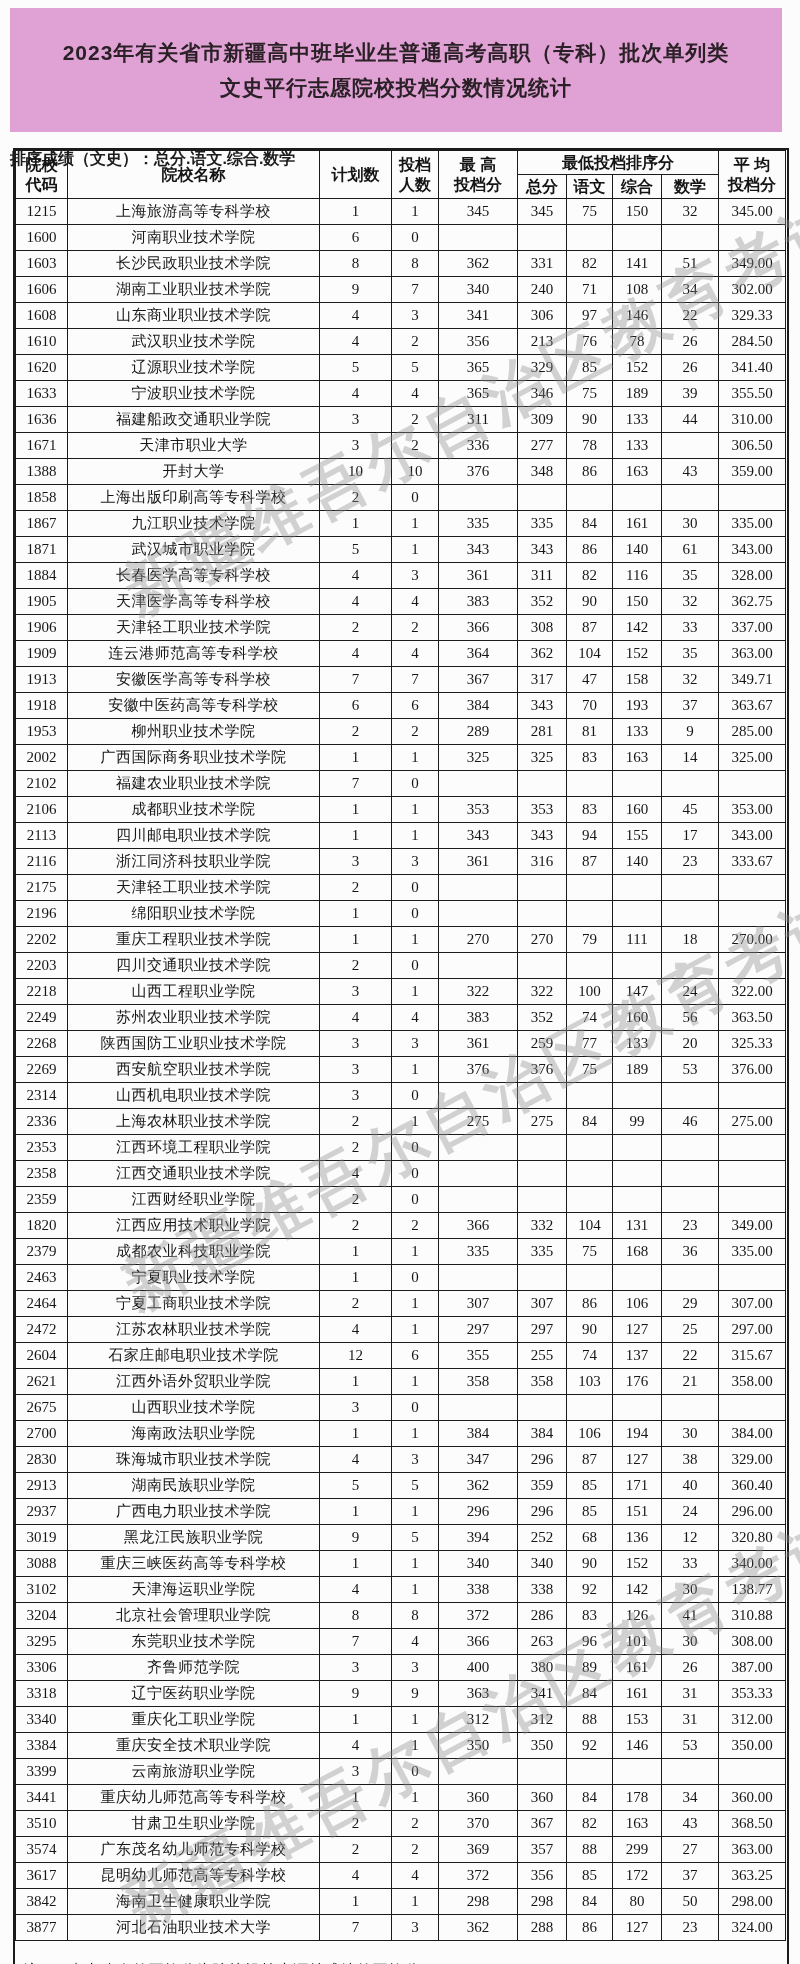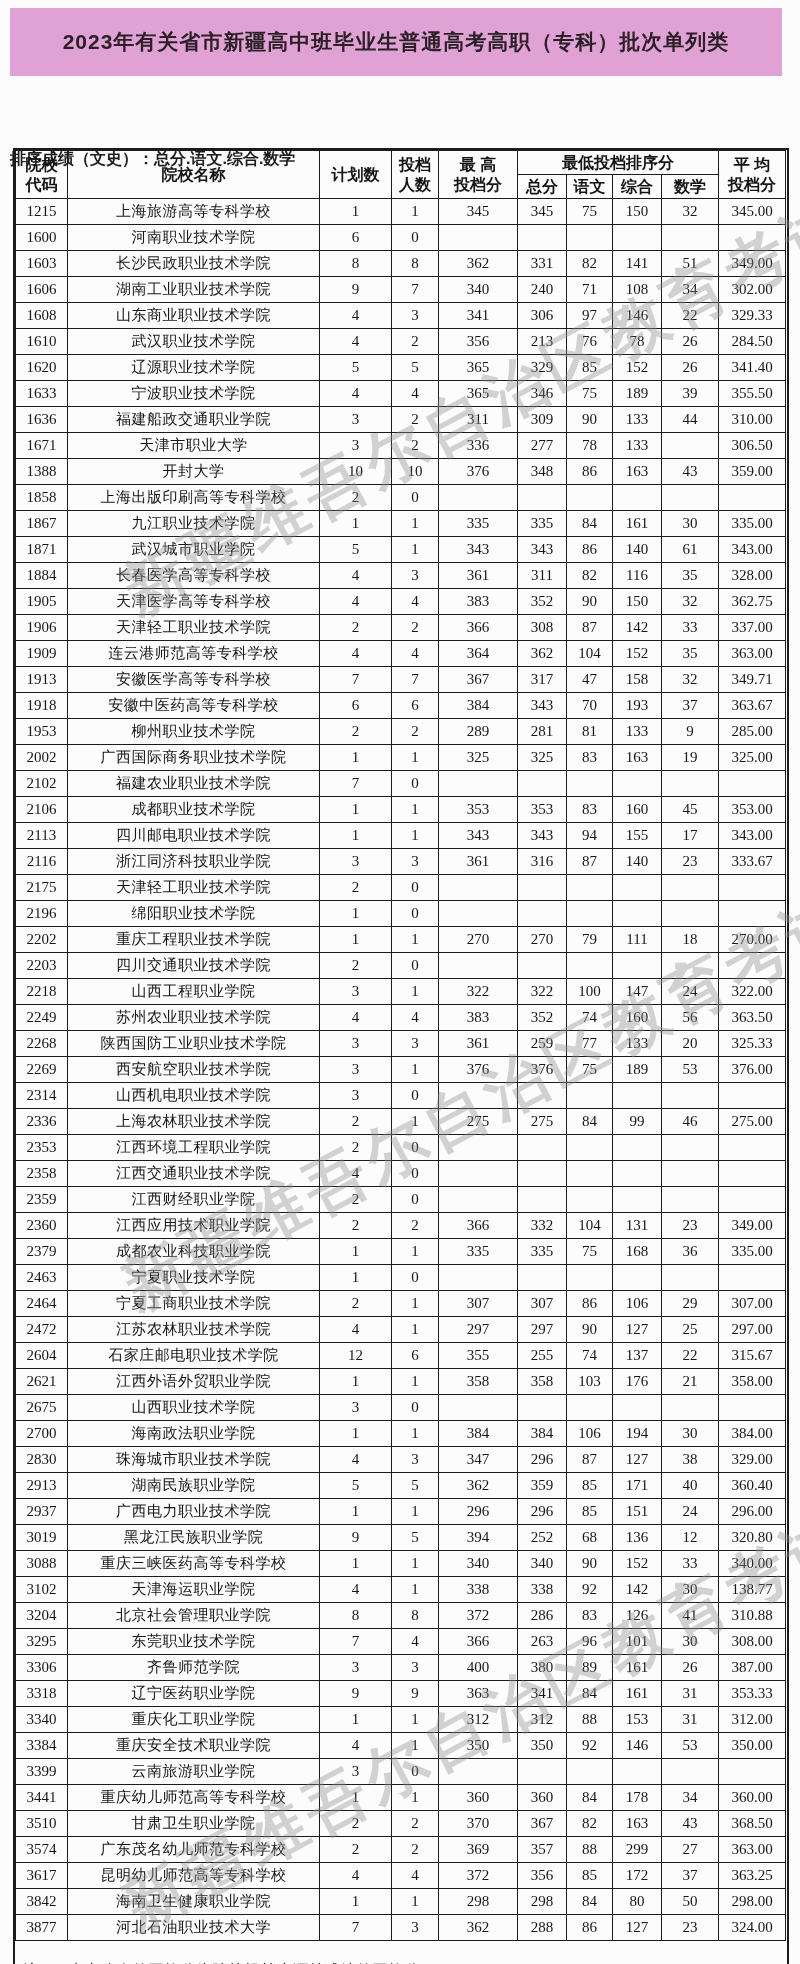--- a/index.html
+++ b/index.html
@@ -1,21 +1,21 @@
 <!DOCTYPE html>
 <html><head>
 <meta charset="utf-8">
 <style>
   html,body{margin:0;padding:0;background:#ffffff;}
   .page{
     position:relative;width:800px;height:1964px;background:#fdfcfd;
     font-family:"Liberation Serif","DejaVu Serif",serif;color:#1d1d1d;overflow:hidden;
   }
   .banner{
-    position:absolute;left:10px;top:8px;width:772px;height:68px;
+    position:absolute;left:10px;top:8px;width:772px;height:124px;
     background:#e0a2d5;display:flex;flex-direction:column;justify-content:center;row-gap:7px;
   }
   .title-line{
     text-align:center;font-family:"Liberation Sans","DejaVu Sans",sans-serif;
     font-weight:bold;font-size:21px;color:#2a2026;letter-spacing:1px;
   }
   .subtitle{
     position:absolute;left:10px;top:114px;
     font-family:"Liberation Sans","DejaVu Sans",sans-serif;
     font-weight:bold;font-size:16px;color:#1d1d1d;margin-top:35px;
@@ -51,20 +51,21 @@
     z-index:5;
   }
 </style>
 </head>
 <body>
 
 <div class="page">
 
   <div class="banner">
     <div class="title-line">2023年有关省市新疆高中班毕业生普通高考高职（专科）批次单列类</div>
+    <div class="title-line">文史平行志愿院校投档分数情况统计</div>
   </div>
 
   <div class="subtitle">排序成绩（文史）：总分.语文.综合.数学</div>
 
   <div class="frame">
     <table class="score-table">
       <colgroup>
         <col style="width:52px">
           <col style="width:252px">
           <col style="width:72px">
@@ -360,21 +361,21 @@
           </tr>
           <tr>
             <td class="c0">2002</td>
             <td class="c1">广西国际商务职业技术学院</td>
             <td class="c2">1</td>
             <td class="c3">1</td>
             <td class="c4">325</td>
             <td class="c5">325</td>
             <td class="c6">83</td>
             <td class="c7">163</td>
-            <td class="c8">19</td>
+            <td class="c8">14</td>
             <td class="c9">325.00</td>
           </tr>
           <tr>
             <td class="c0">2102</td>
             <td class="c1">福建农业职业技术学院</td>
             <td class="c2">7</td>
             <td class="c3">0</td>
             <td class="c4"></td>
             <td class="c5"></td>
             <td class="c6"></td>
@@ -568,21 +569,21 @@
             <td class="c2">2</td>
             <td class="c3">0</td>
             <td class="c4"></td>
             <td class="c5"></td>
             <td class="c6"></td>
             <td class="c7"></td>
             <td class="c8"></td>
             <td class="c9"></td>
           </tr>
           <tr>
-            <td class="c0">2360</td>
+            <td class="c0">1820</td>
             <td class="c1">江西应用技术职业学院</td>
             <td class="c2">2</td>
             <td class="c3">2</td>
             <td class="c4">366</td>
             <td class="c5">332</td>
             <td class="c6">104</td>
             <td class="c7">131</td>
             <td class="c8">23</td>
             <td class="c9">349.00</td>
           </tr>

